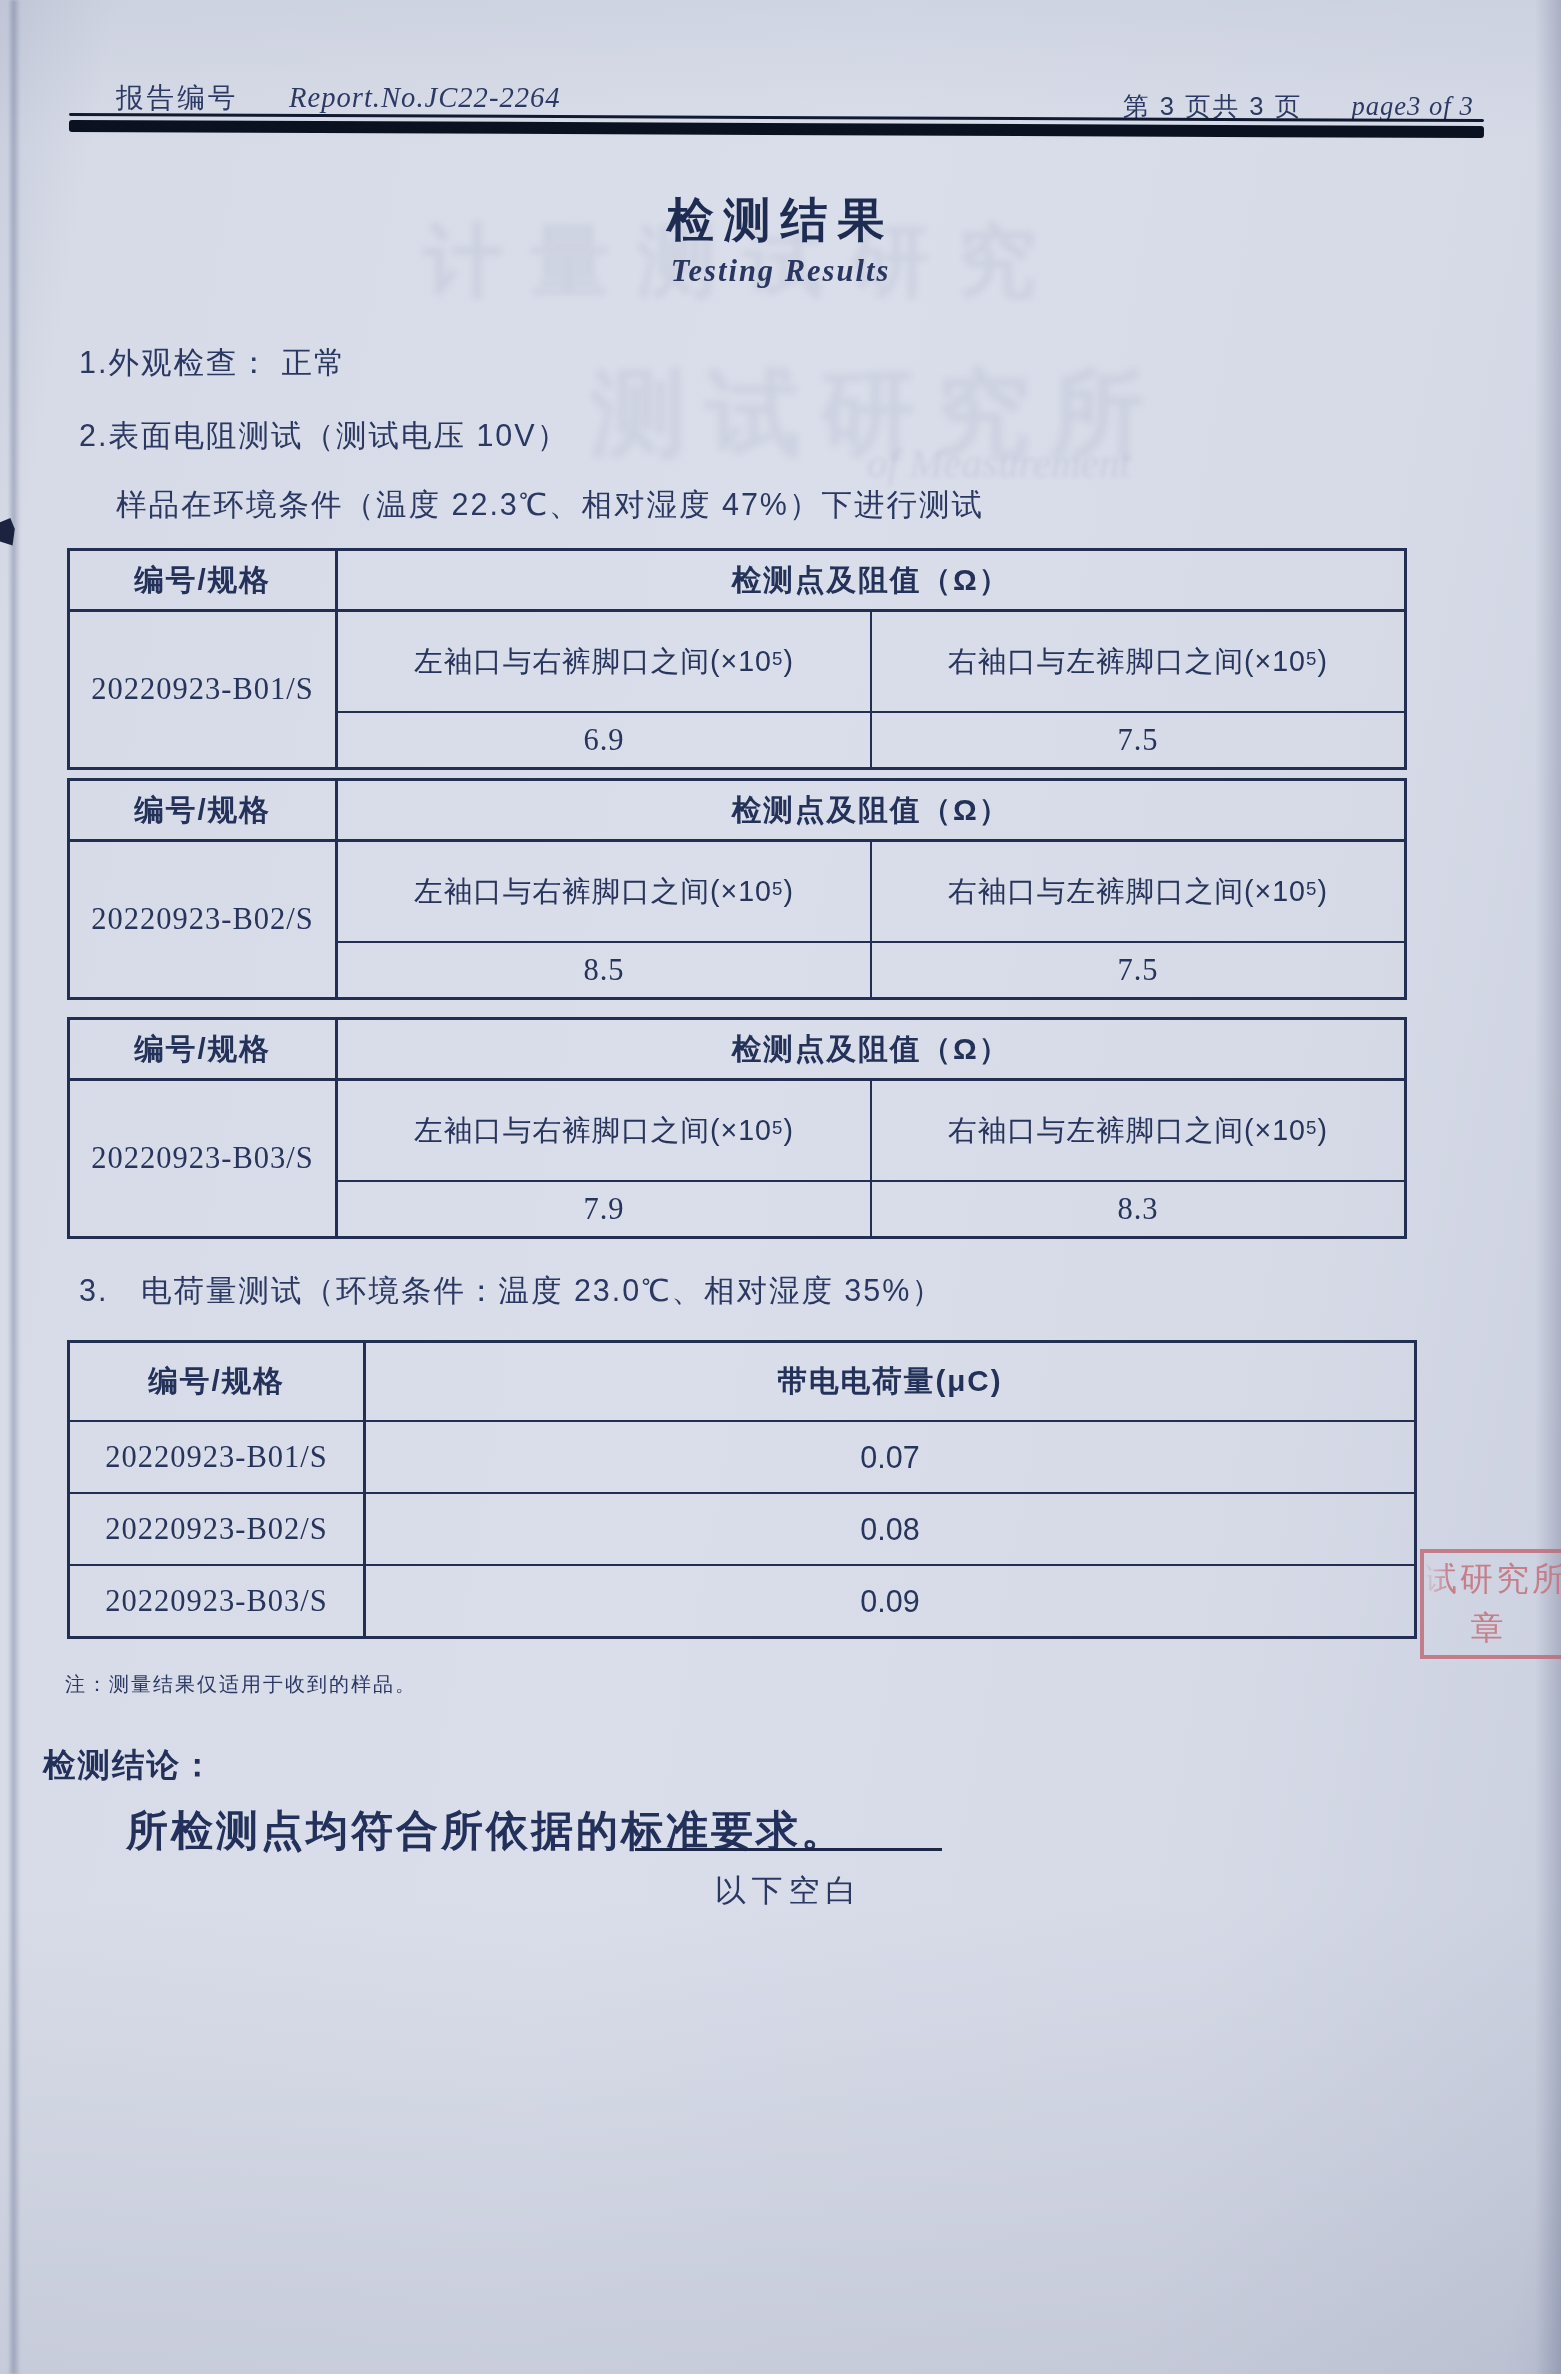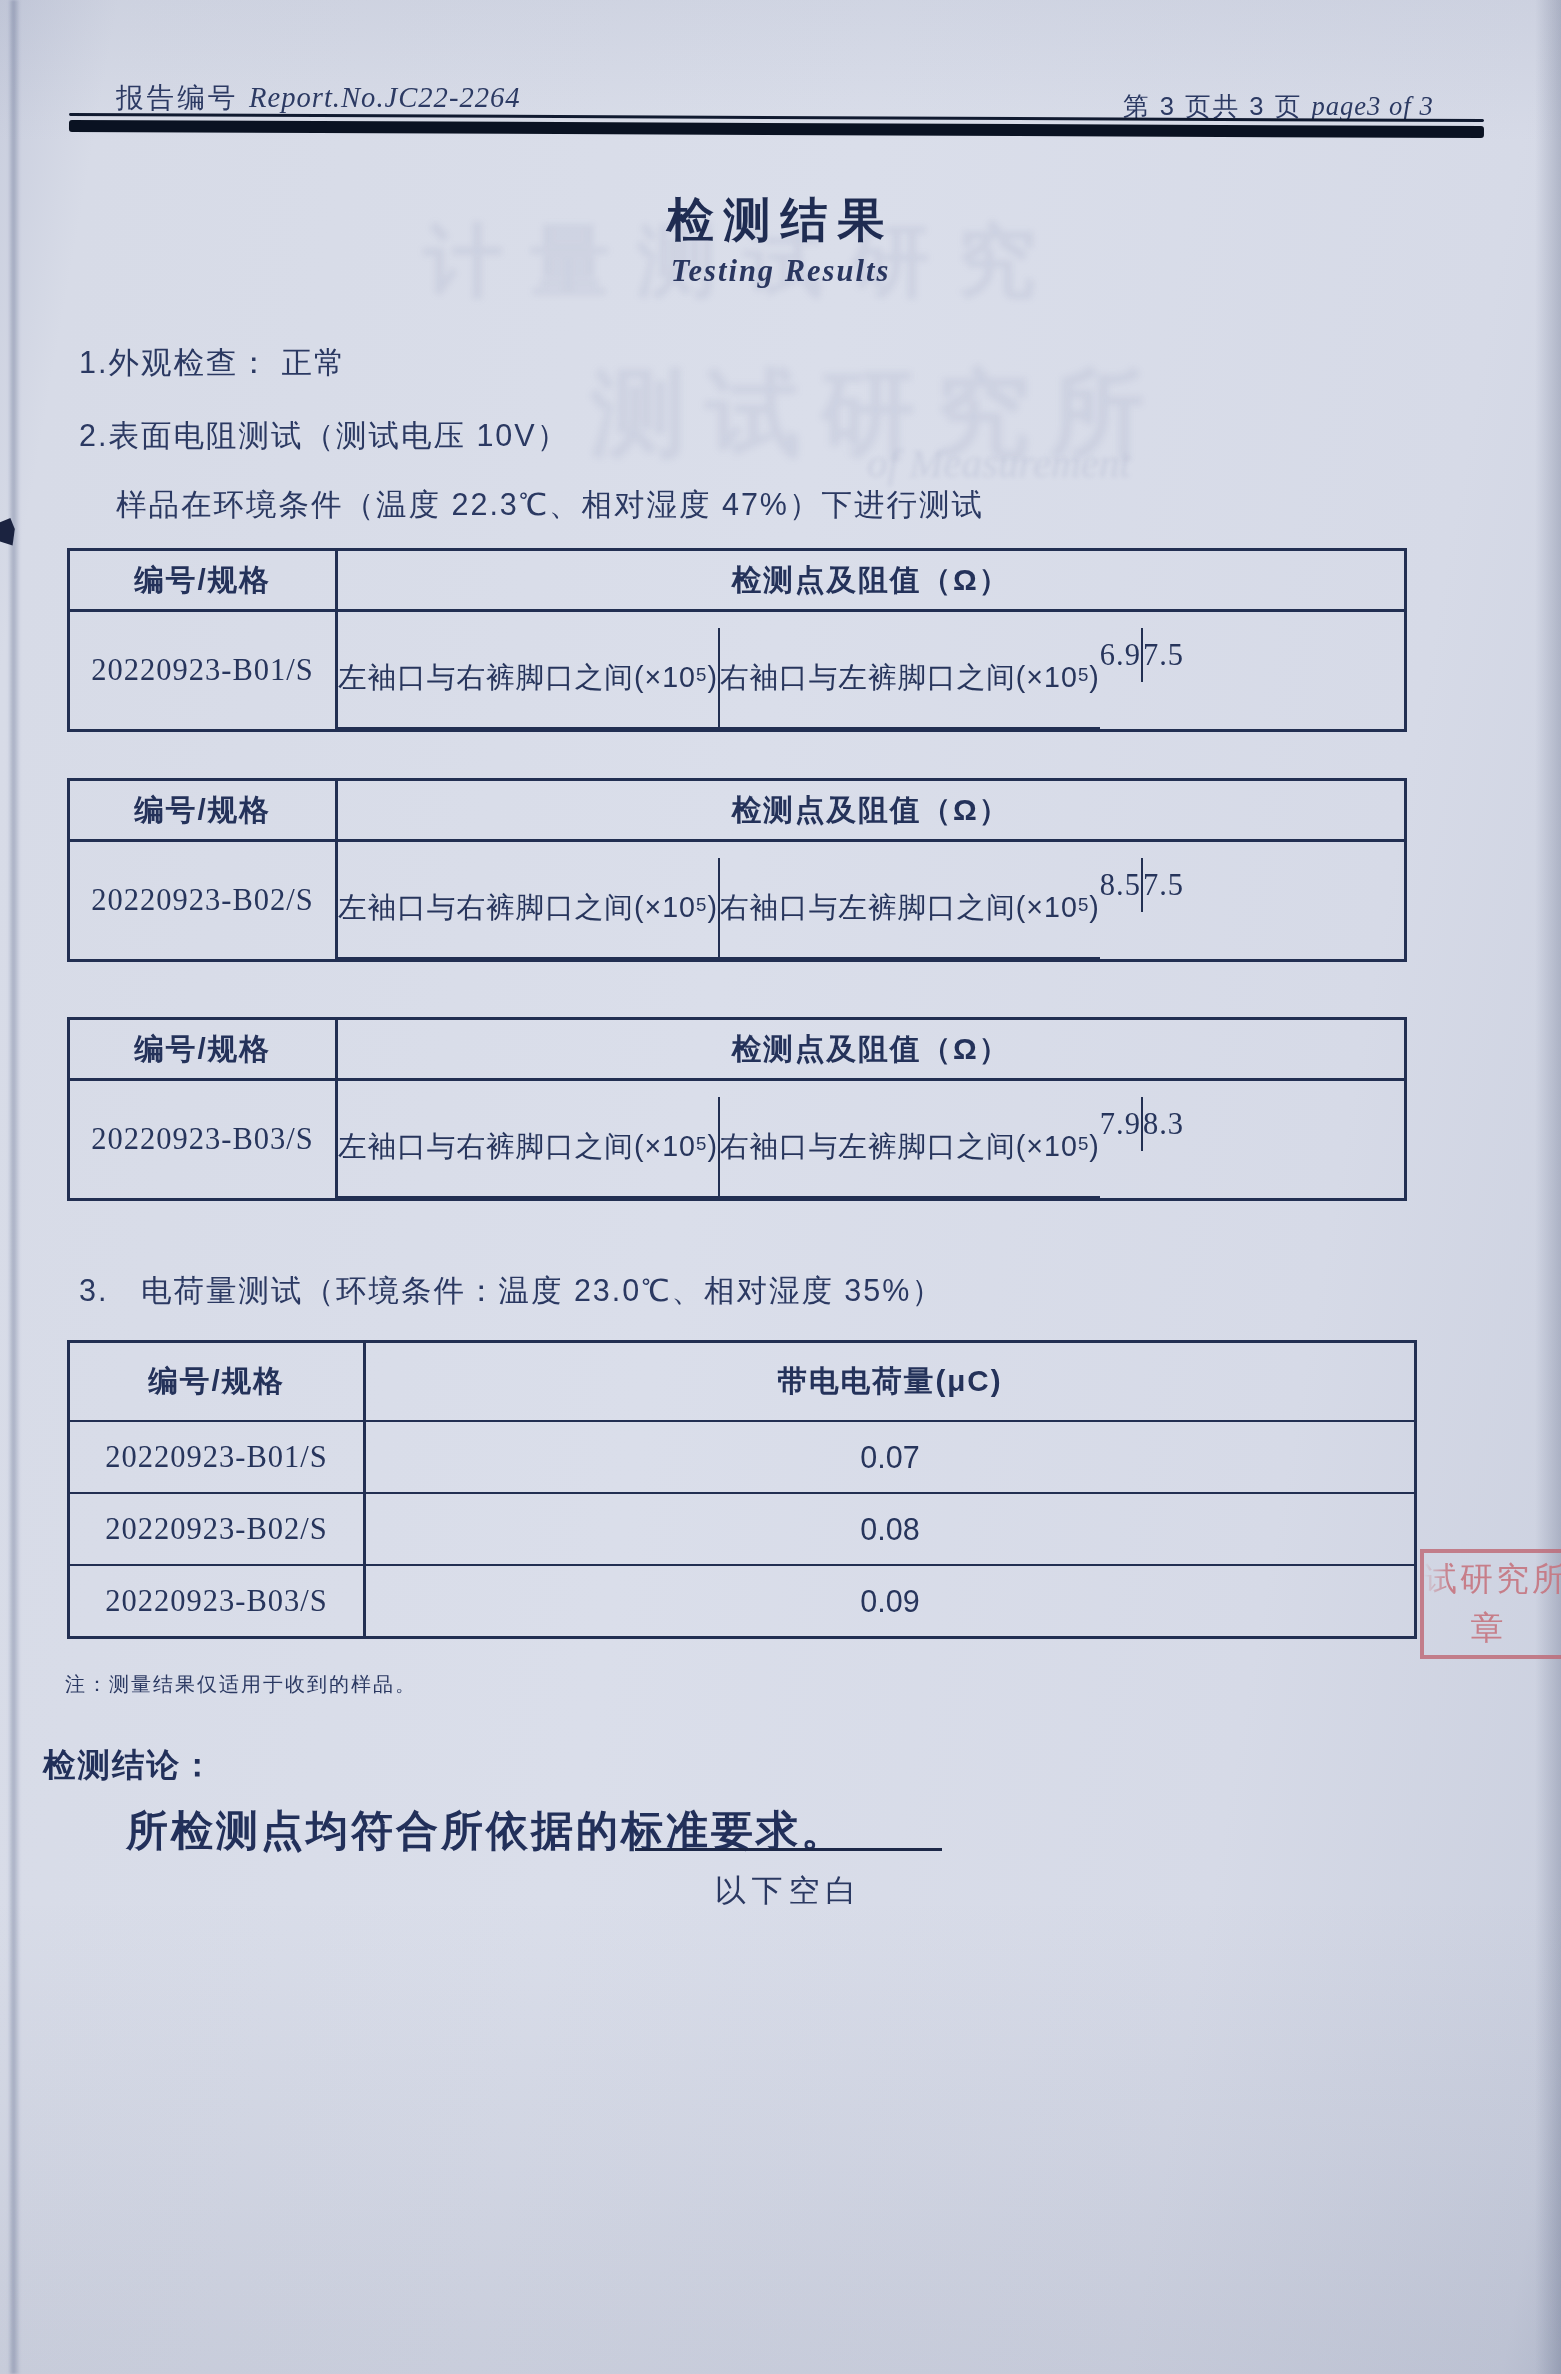--- a/index.html
+++ b/index.html
@@ -24,21 +24,21 @@
     clip-path:polygon(0 15%,70% 0,100% 40%,85% 100%,0 85%);}
   .ghost{position:absolute;pointer-events:none;font-weight:bold;color:rgba(95,110,160,0.10);}
   .ghost-zh-top{left:424px;top:209px;width:1182px;font-size:79px;letter-spacing:27.6px;filter:blur(3px);white-space:nowrap;}
   .ghost-zh-mid{left:591px;top:351px;width:985px;font-size:95px;letter-spacing:19.7px;filter:blur(3.9px);white-space:nowrap;}
   .ghost-en{left:867px;top:439px;font-size:41px;font-weight:normal;font-style:italic;
     font-family:"Liberation Serif", serif;color:rgba(95,110,160,0.12);filter:blur(2px);white-space:nowrap;}
 
   
   .hdr-left{position:absolute;left:116px;top:79px;font-size:27.6px;letter-spacing:3px;color:#2c3a63;white-space:nowrap;}
   .hdr-right{position:absolute;left:1123px;top:89px;font-size:25.6px;letter-spacing:2px;color:#2c3a63;white-space:nowrap;}
-  .serif-it{font-family:"Liberation Serif", serif;font-style:italic;letter-spacing:1px;font-size:28.6px;}
+  .serif-it{font-family:"Liberation Serif", serif;font-style:italic;letter-spacing:1px;font-size:28.6px;margin-left:40px;}
   .hdr-right .serif-it{font-size:26.6px;}
   .rule{position:absolute;left:69px;top:116px;width:1415px;transform:rotate(0.25deg);}
   .rule .thin{height:3px;background:#101a30;margin-bottom:3.9px;border-radius:2px;}
   .rule .thick{height:11.8px;background:#0a1222;border-radius:3px;}
 
   
   .title-zh{position:absolute;left:0;top:189px;width:1561px;text-align:center;
     font-size:47px;font-weight:bold;letter-spacing:9.9px;color:#1f2c52;}
   .title-en{position:absolute;left:0;top:254px;width:1561px;text-align:center;
     font-family:"Liberation Serif", serif;font-style:italic;font-weight:bold;
@@ -50,21 +50,21 @@
   .rtable,.ctable{position:absolute;left:67px;width:1340px;border:3px solid #222f52;box-sizing:border-box;}
   .tr{display:flex;box-sizing:border-box;}
   .td{display:flex;align-items:center;justify-content:center;box-sizing:border-box;text-align:center;}
   .thead{border-bottom:3px solid #222f52;}
   .th{font-weight:bold;font-size:29.6px;letter-spacing:2px;color:#24325a;}
   .c-id{width:268px;flex:0 0 268px;border-right:3px solid #222f52;}
   .c-rest{flex:1;}
   .thead-h{height:61px;}
   .tbody{display:flex;}
   .idcell{font-family:"Liberation Serif", serif;font-size:30.5px;letter-spacing:1px;color:#27355c;}
-  .rcol{flex:1;display:flex;flex-direction:row;margin-top:16px;}
+  .rcol{flex:1;display:flex;flex-direction:column;}
   .labelrow{display:flex;height:99px;border-bottom:2px solid #222f52;}
   .valuerow{display:flex;height:54px;}
   .half{flex:1;font-size:28.6px;letter-spacing:1px;color:#27355c;}
   .half.lb{border-right:2px solid #222f52;}
   .half sup{font-size:18.7px;line-height:1;transform:translateY(-2px);}
   .valcell{font-family:"Liberation Serif", serif;font-size:30.5px;}
 
   
   .ctable{top:1340px;width:1350px;}
   .c-id2{width:296px;flex:0 0 296px;border-right:3px solid #222f52;}

